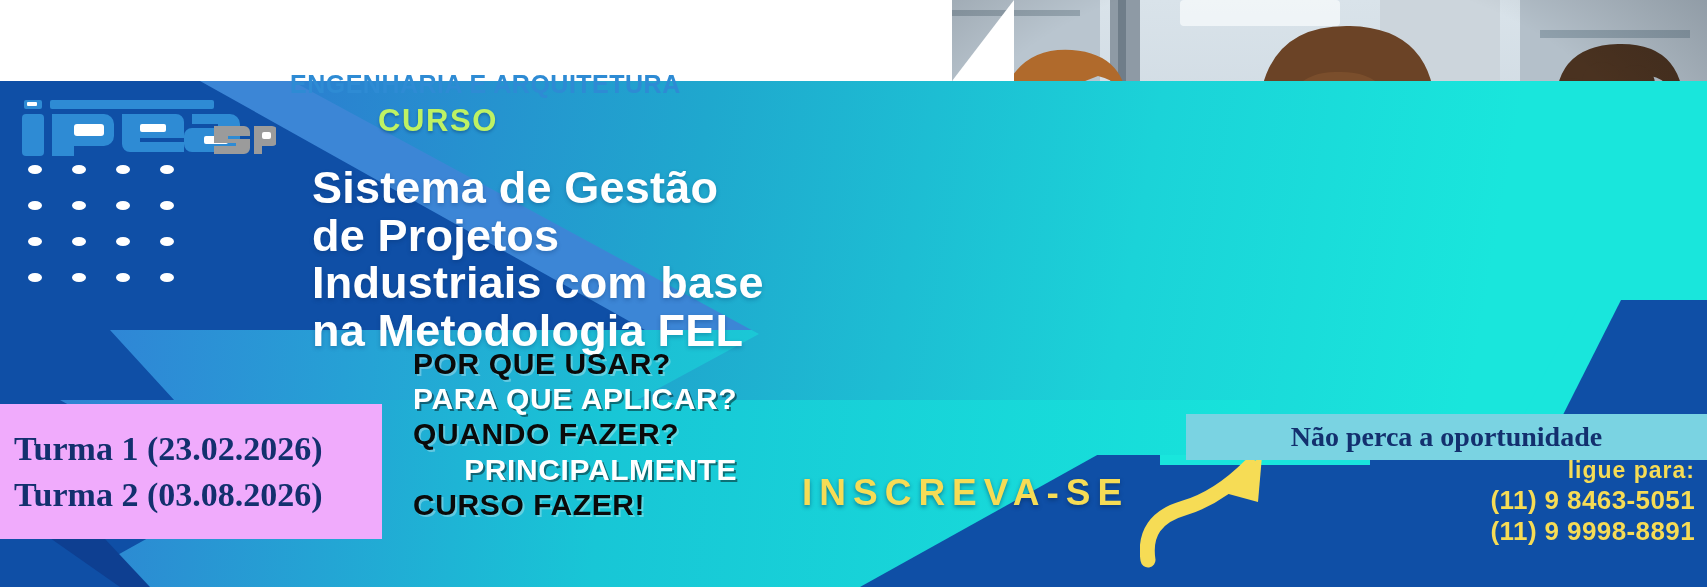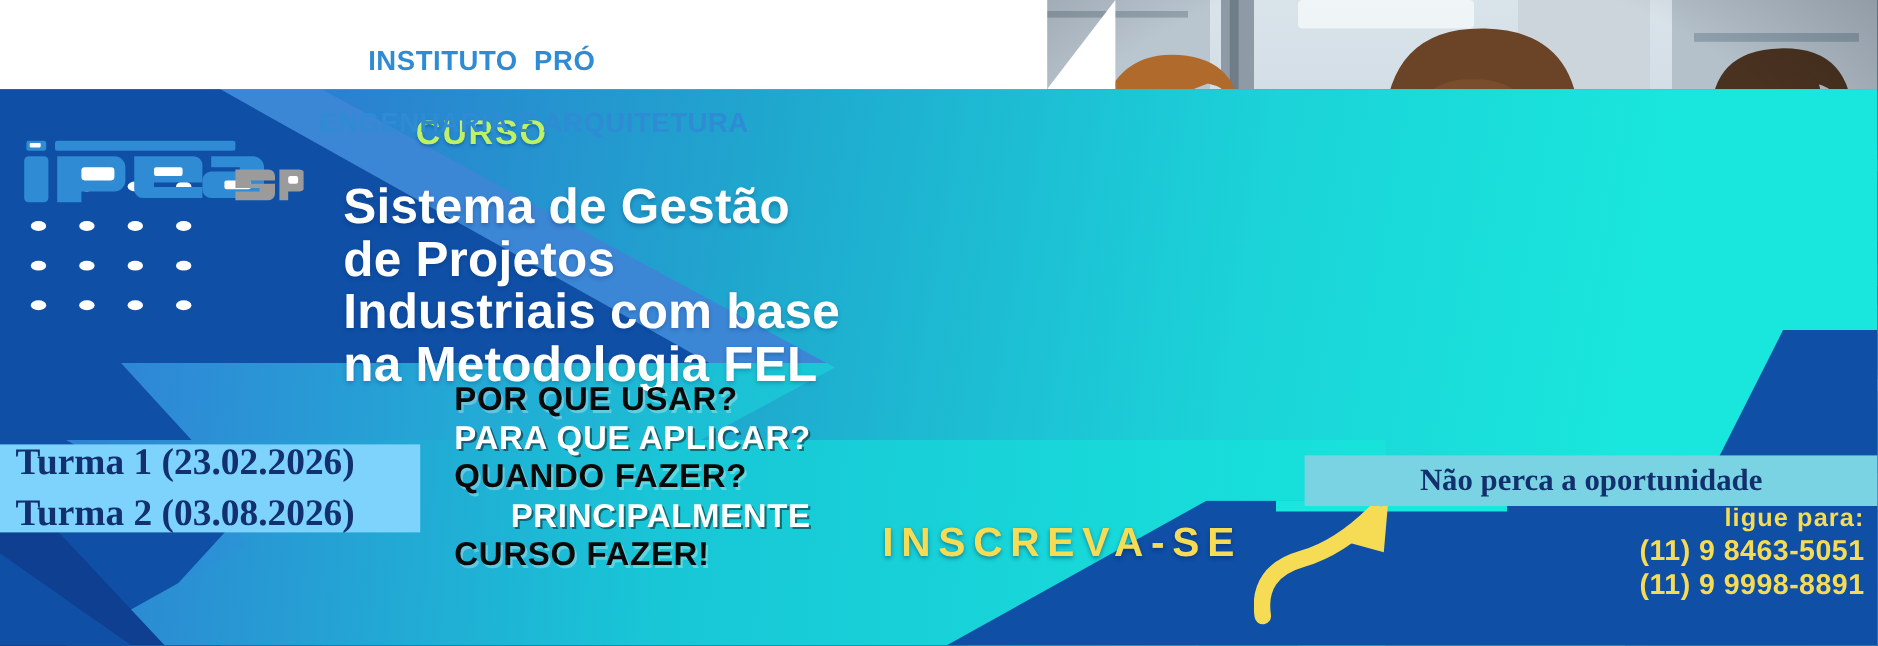--- a/index.html
+++ b/index.html
@@ -226,22 +226,22 @@
     margin-bottom:4px;
     white-space:nowrap;
   }
   .b-dark{ color:#0A0A0A; text-shadow:2px 2px 0 rgba(255,255,255,.30); }
   .b-light{ color:#ffffff; text-shadow:2px 2px 0 rgba(0,0,0,.45);text-align:right; }
 
   
   .turma-box{
     position:absolute;
     left:0; top:404px;
-    width:382px; height:80px;
-    background:#7dd3fc;
+    width:382px; height:135px;
+    background:#f0abfc;
     z-index:26;
     display:flex;
     flex-direction:column;
     justify-content:center;
     padding-left:14px;
   }
   .turma-box div{
     font-family:"Liberation Serif", serif;
     color:#13306E;
     font-size:34px;
@@ -536,21 +536,20 @@
 
         <path d="M174 16 h38 a10 10 0 0 1 10 10 v28 h-48 a8 8 0 0 1 -8 -8 v-8 a8 8 0 0 1 8 -8 h26 v-4 h-26 z" fill="#2E8BD4"></path>
         <rect x="186" y="38" width="24" height="8" rx="2" fill="#ffffff"></rect>
 
         <path d="M196 28 h30 a6 6 0 0 1 6 6 v4 h-22 v3 h22 v9 a6 6 0 0 1 -6 6 h-30 v-8 h22 v-3 h-22 z" fill="#9B9B9B"></path>
         <path d="M236 28 h18 a6 6 0 0 1 6 6 v8 a6 6 0 0 1 -6 6 h-10 v8 h-8 z" fill="#9B9B9B"></path>
         <rect x="244" y="34" width="9" height="7" rx="2" fill="#ffffff"></rect>
       </svg>
     </div>
     <div class="logo-text">
-      <span class="l1">INSTITUTO  PRÓ</span>
       <span class="l2">ENGENHARIA E ARQUITETURA</span>
     </div>
   </div>
 
   <div class="curso">CURSO</div>
   <div class="title">Sistema de Gestão
 de Projetos
 Industriais com base
 na Metodologia FEL</div>
 

